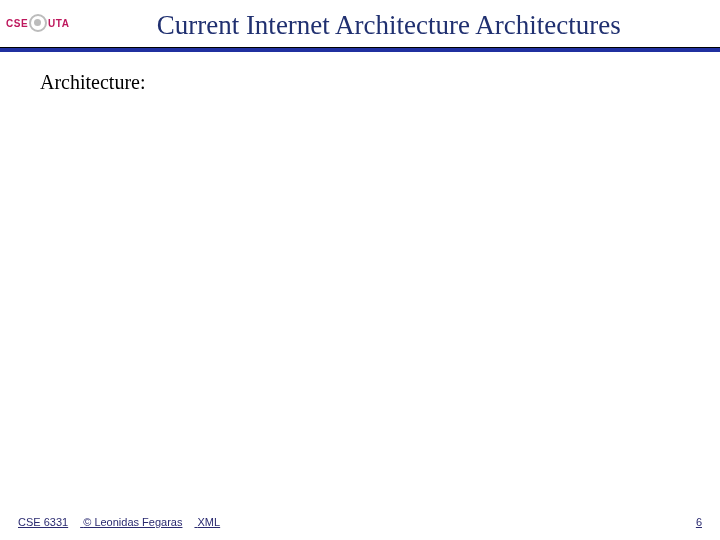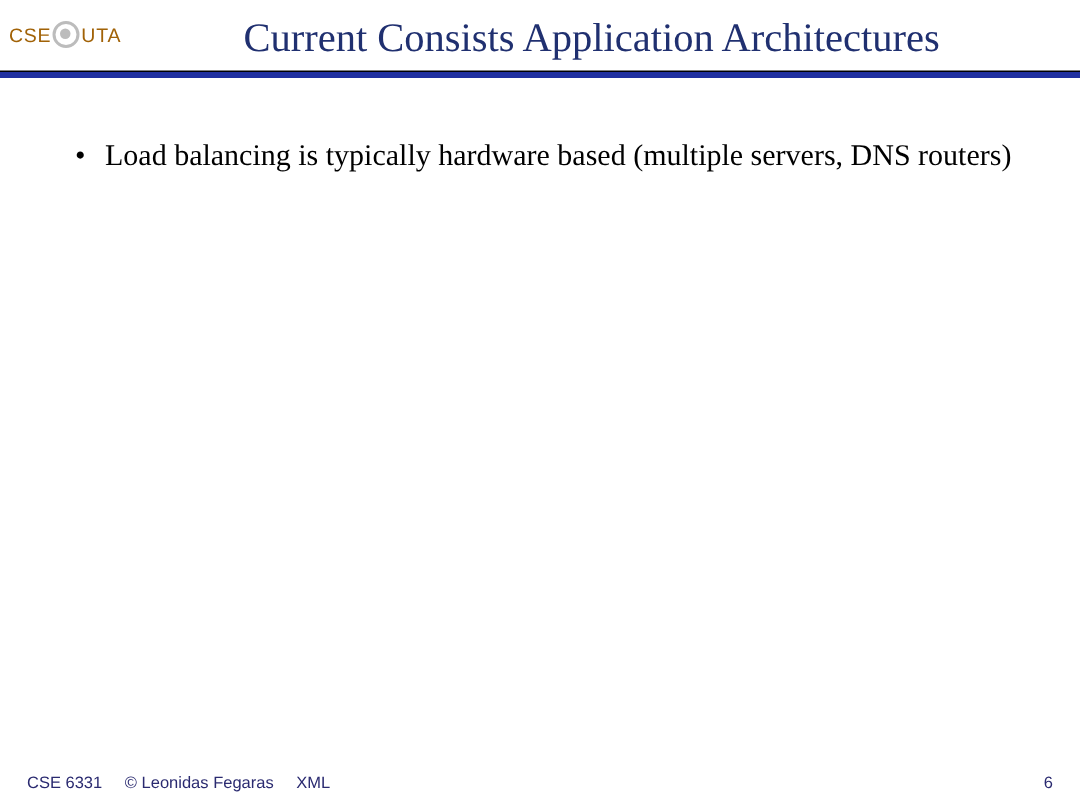--- a/index.html
+++ b/index.html
@@ -13,23 +13,23 @@
     }
     .header {
       display: flex;
       align-items: flex-start;
       padding: 8px 12px 0 6px;
     }
     .logo {
       display: flex;
       align-items: center;
       font-family: Arial, sans-serif;
-      font-weight: normal;
-      color: #a16207;
-      font-size: 13px;
+      font-weight: bold;
+      color: #be185d;
+      font-size: 10px;
       letter-spacing: 0.5px;
       margin-top: 6px;
     }
     .logo .at {
       display: inline-block;
       width: 18px;
       height: 18px;
       border: 2px solid #bcbcbc;
       border-radius: 50%;
       position: relative;
@@ -93,46 +93,47 @@
       position: absolute;
       bottom: 12px;
       left: 0;
       width: 100%;
       padding: 0 18px;
       display: flex;
       justify-content: space-between;
       font-family: Arial, sans-serif;
       font-size: 11px;
       color: #2a2a70;
+      text-decoration: underline;
     }
     .footer-left span { margin-right: 12px; }
     .footer-right { color: #2a2a70; }
   </style>
 </head>
 <body>
 
 <div class="header">
   <div class="logo">
     <span>CSE</span>
     <span class="at"></span>
     <span>UTA</span>
   </div>
-  <div class="title">Current Consists Application Architectures</div>
+  <div class="title">Current Internet Architecture Architectures</div>
 </div>
 <div class="rule-thin"></div>
 <div class="rule"></div>
 
 <div class="content">
   <div>
+    <div class="section-heading">Architecture:</div>
     <ul class="bullets">
     </ul>
   </div>
   <div>
     <ul class="bullets">
-      <li>Load balancing is typically hardware based (multiple servers, DNS routers)</li>
     </ul>
   </div>
 </div>
 
 <div class="footer">
   <div class="footer-left">
     <span>CSE 6331</span>
     <span>© Leonidas Fegaras</span>
     <span>XML</span>
   </div>

